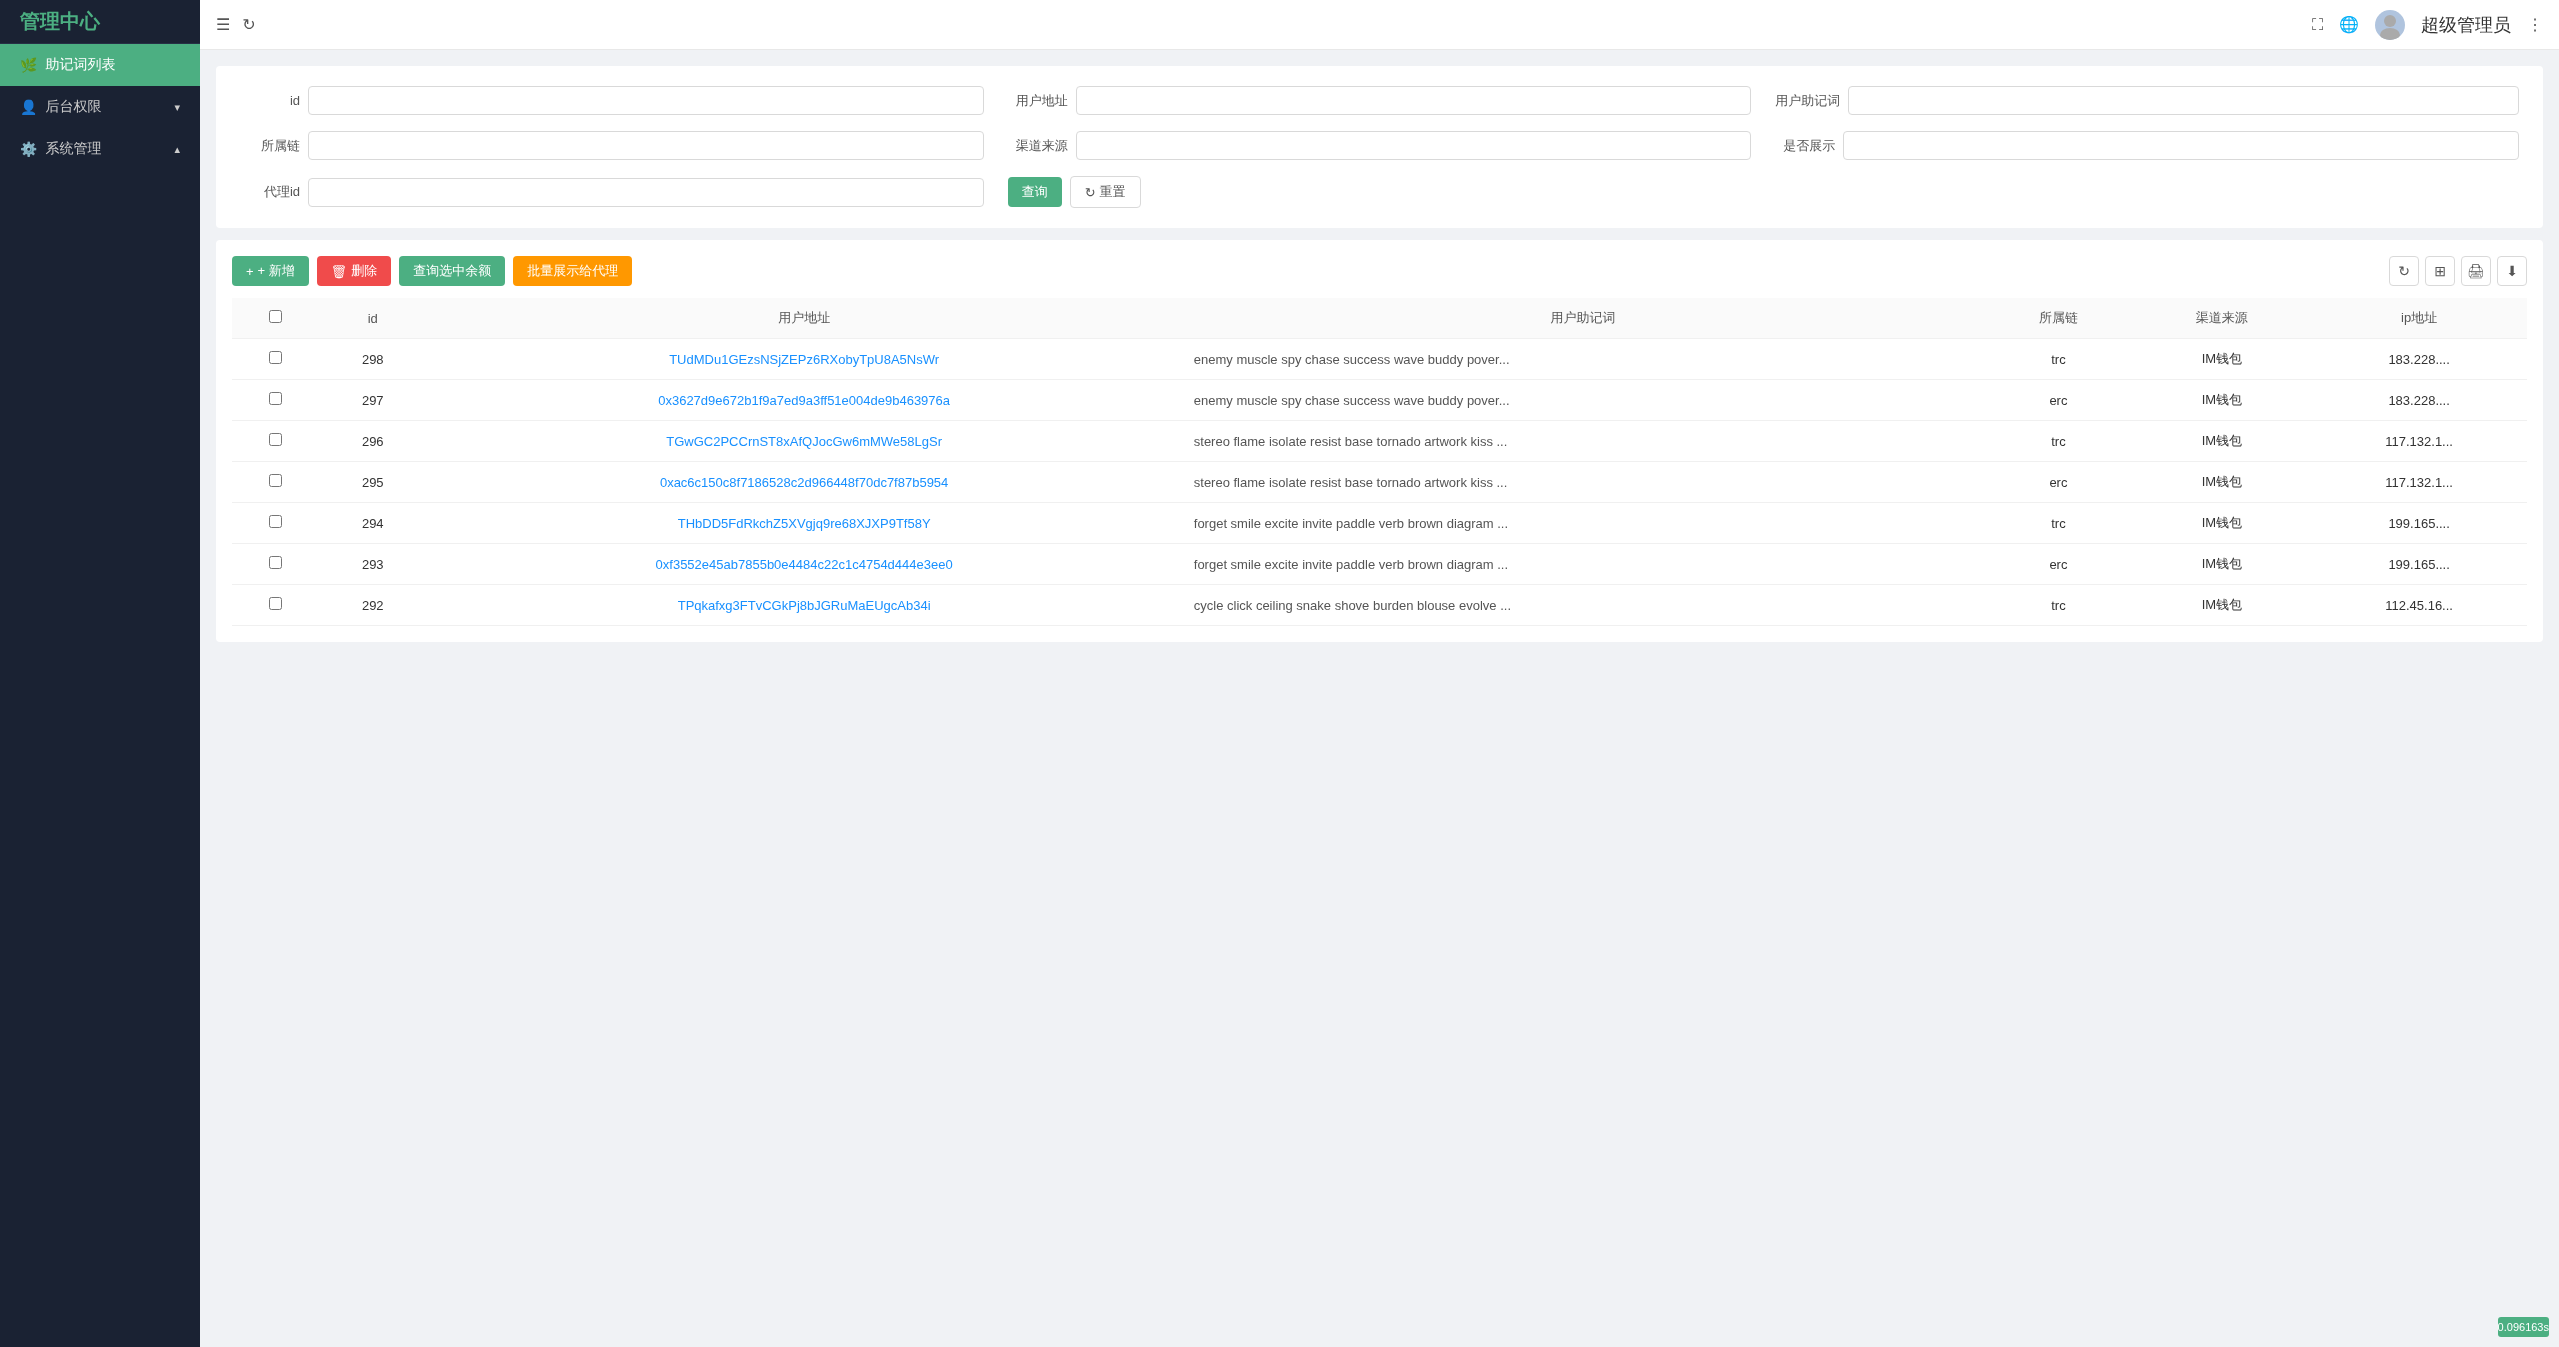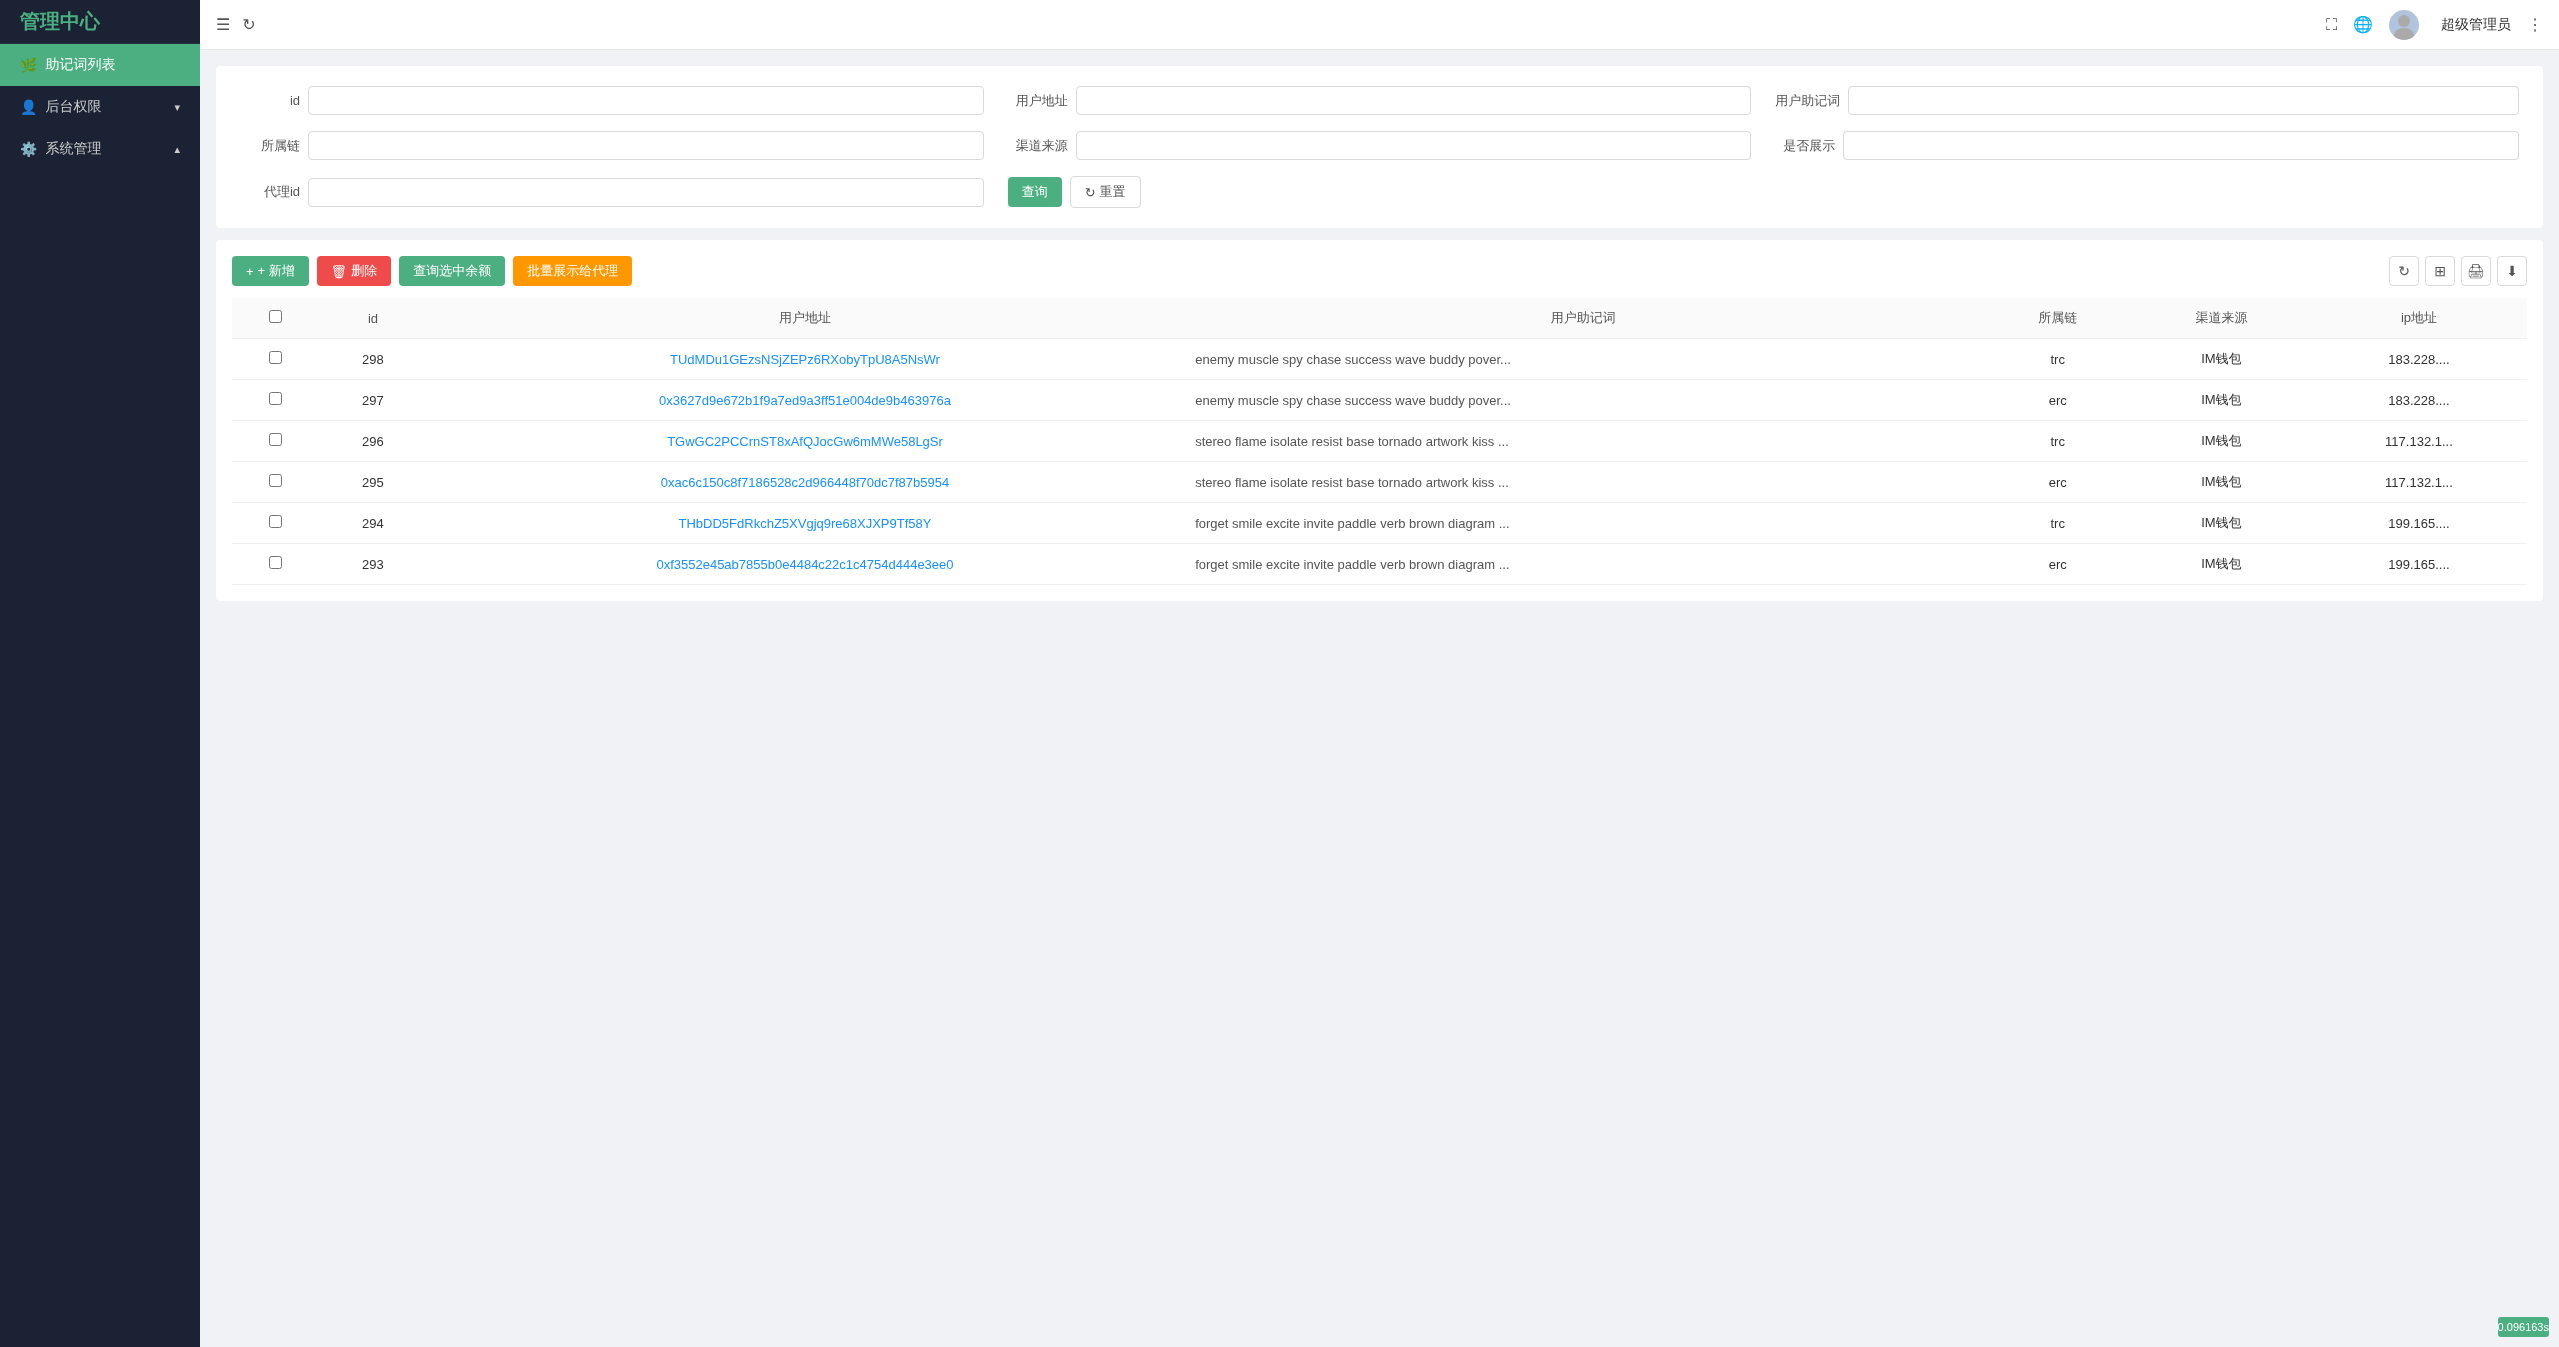--- a/index.html
+++ b/index.html
@@ -15,21 +15,21 @@
     .sidebar-sub .sidebar-item { padding-left: 40px; font-size: 13px; }
 
     
     .main { flex: 1; display: flex; flex-direction: column; overflow: hidden; }
 
     
     .header { height: 50px; background: #fff; display: flex; align-items: center; padding: 0 16px; border-bottom: 1px solid #e8e8e8; gap: 12px; }
     .header-right { margin-left: auto; display: flex; align-items: center; gap: 16px; }
     .header-icon { font-size: 16px; color: #555; cursor: pointer; }
     .header-avatar { width: 30px; height: 30px; border-radius: 50%; background: #b0c4de; display: flex; align-items: center; justify-content: center; font-size: 12px; color: #555; overflow: hidden; }
-    .header-username { font-size: 14px; color: #333; margin-left: 6px; }
+    .header-username { font-size: 18px; color: #333; }
 
     
     .content { flex: 1; overflow-y: auto; padding: 16px; display: flex; flex-direction: column; gap: 12px; }
 
     
     .search-card { background: #fff; border-radius: 4px; padding: 20px 24px; }
     .search-grid { display: grid; grid-template-columns: 1fr 1fr 1fr; gap: 16px 24px; align-items: center; }
     .search-row { display: flex; align-items: center; gap: 8px; }
     .search-label { color: #555; font-size: 13px; white-space: nowrap; min-width: 60px; text-align: right; }
     .search-input { flex: 1; border: 1px solid #d9d9d9; border-radius: 4px; padding: 6px 10px; font-size: 13px; outline: none; }
@@ -241,20 +241,31 @@
       <td><input type="checkbox" style=""></td>
       <td>293</td>
       <td>
         <a class="link-blue">0xf3552e45ab7855b0e4484c22c1c4754d444e3ee0</a>
       </td>
       <td style="text-align:left; color:#555;">forget smile excite invite paddle verb brown diagram ...</td>
       <td>erc</td>
       <td>IM钱包</td>
       <td>199.165....</td>
     </tr>
+            <tr>
+      <td><input type="checkbox" style=""></td>
+      <td>292</td>
+      <td>
+        <a class="link-blue">TPqkafxg3FTvCGkPj8bJGRuMaEUgcAb34i</a>
+      </td>
+      <td style="text-align:left; color:#555;">cycle click ceiling snake shove burden blouse evolve ...</td>
+      <td>trc</td>
+      <td>IM钱包</td>
+      <td>112.45.16...</td>
+    </tr>
           </tbody>
       </table>
     </div>
 
   </div>
 </div>
 
 <div class="version-badge">
   <span>0.096163s</span>
 </div>

